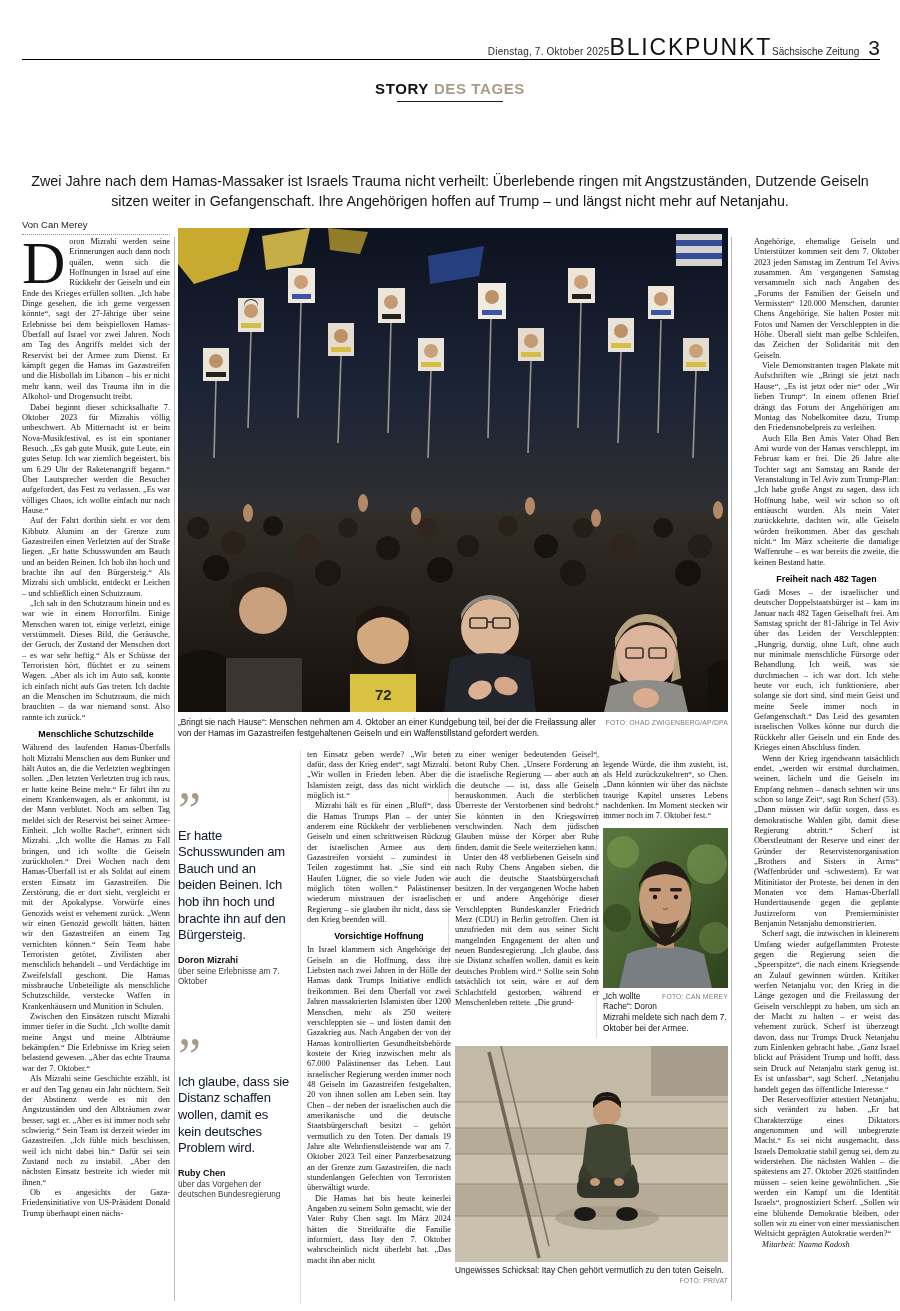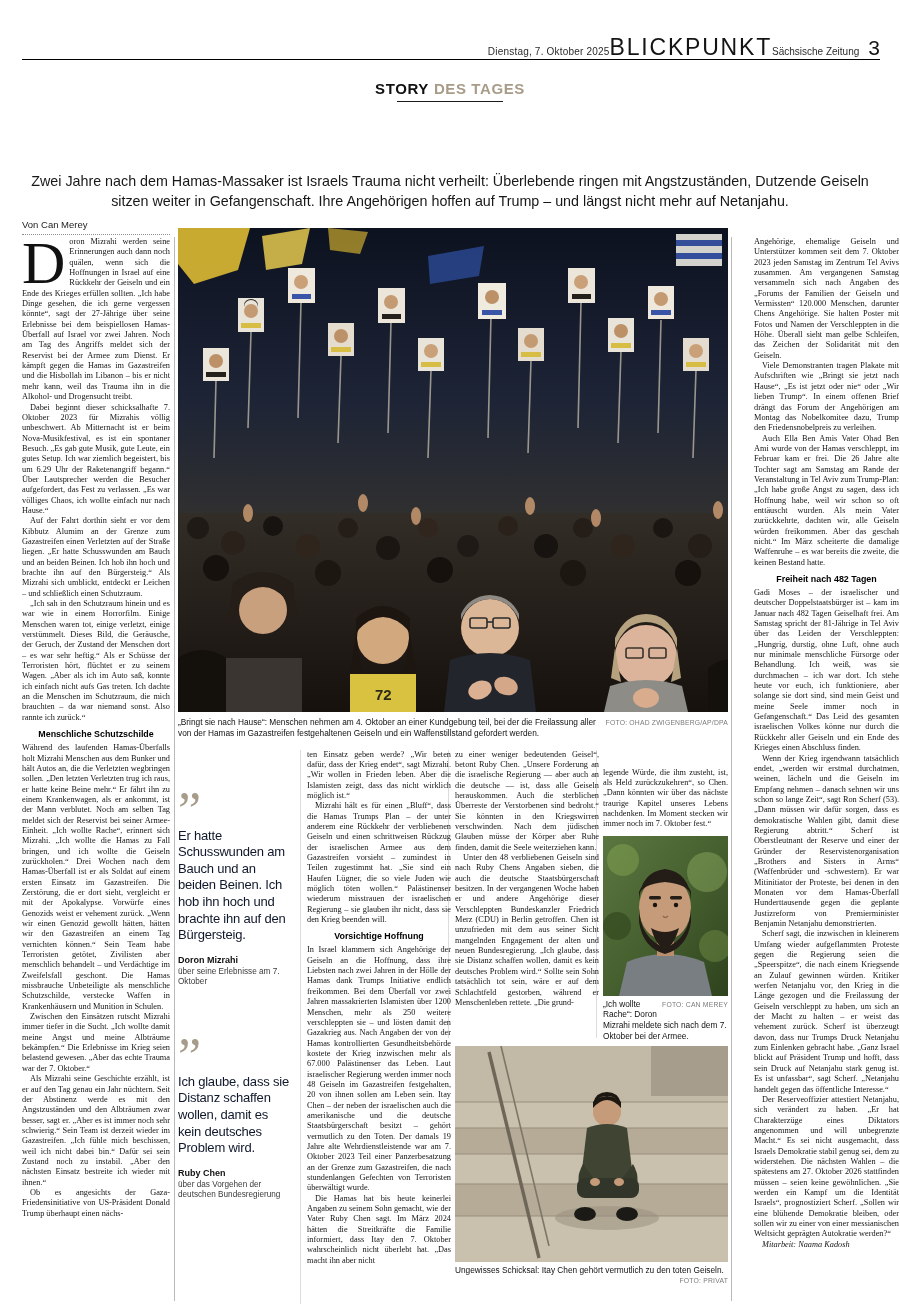--- a/index.html
+++ b/index.html
@@ -43,21 +43,21 @@
   .mainphoto{display:block;width:550px;height:484px;background:#10141f;}
   .cap{font-size:8.3px;line-height:10.8px;color:#101010;}
   .credit{font-size:6.8px;color:#7a7a7a;letter-spacing:.2px;}
   .maincap{margin-top:5px;}
   .maincap .credit{float:right;margin-top:1px;}
 
   .subgrid{position:relative;height:562px;margin-top:9px;}
   .qcol{position:absolute;left:0;top:0;width:114px;}
   .scol2{position:absolute;left:129px;top:2px;width:144px;height:554px;overflow:hidden;}
   .scol3{position:absolute;left:277px;top:2px;width:144px;height:288px;overflow:hidden;}
-  .scol4{position:absolute;left:425px;top:20px;width:125px;}
+  .scol4{position:absolute;left:425px;top:12px;width:125px;}
   .itaywrap{position:absolute;left:277px;top:298px;width:273px;}
 
   
   .quote1{margin-top:46px;}
   .quote2{margin-top:52px;}
   .qmark{display:block;font-family:"Liberation Serif",serif;font-size:52px;line-height:34px;color:#a79c8a;}
   .qtext{font-size:13px;line-height:16.6px;color:#0f172a;letter-spacing:-.2px;}
   .qauthor{font-size:9px;font-weight:bold;color:#111;margin-top:11px;}
   .qrole{font-size:8.2px;line-height:10.5px;color:#3a3a3a;margin-top:2px;}
 

